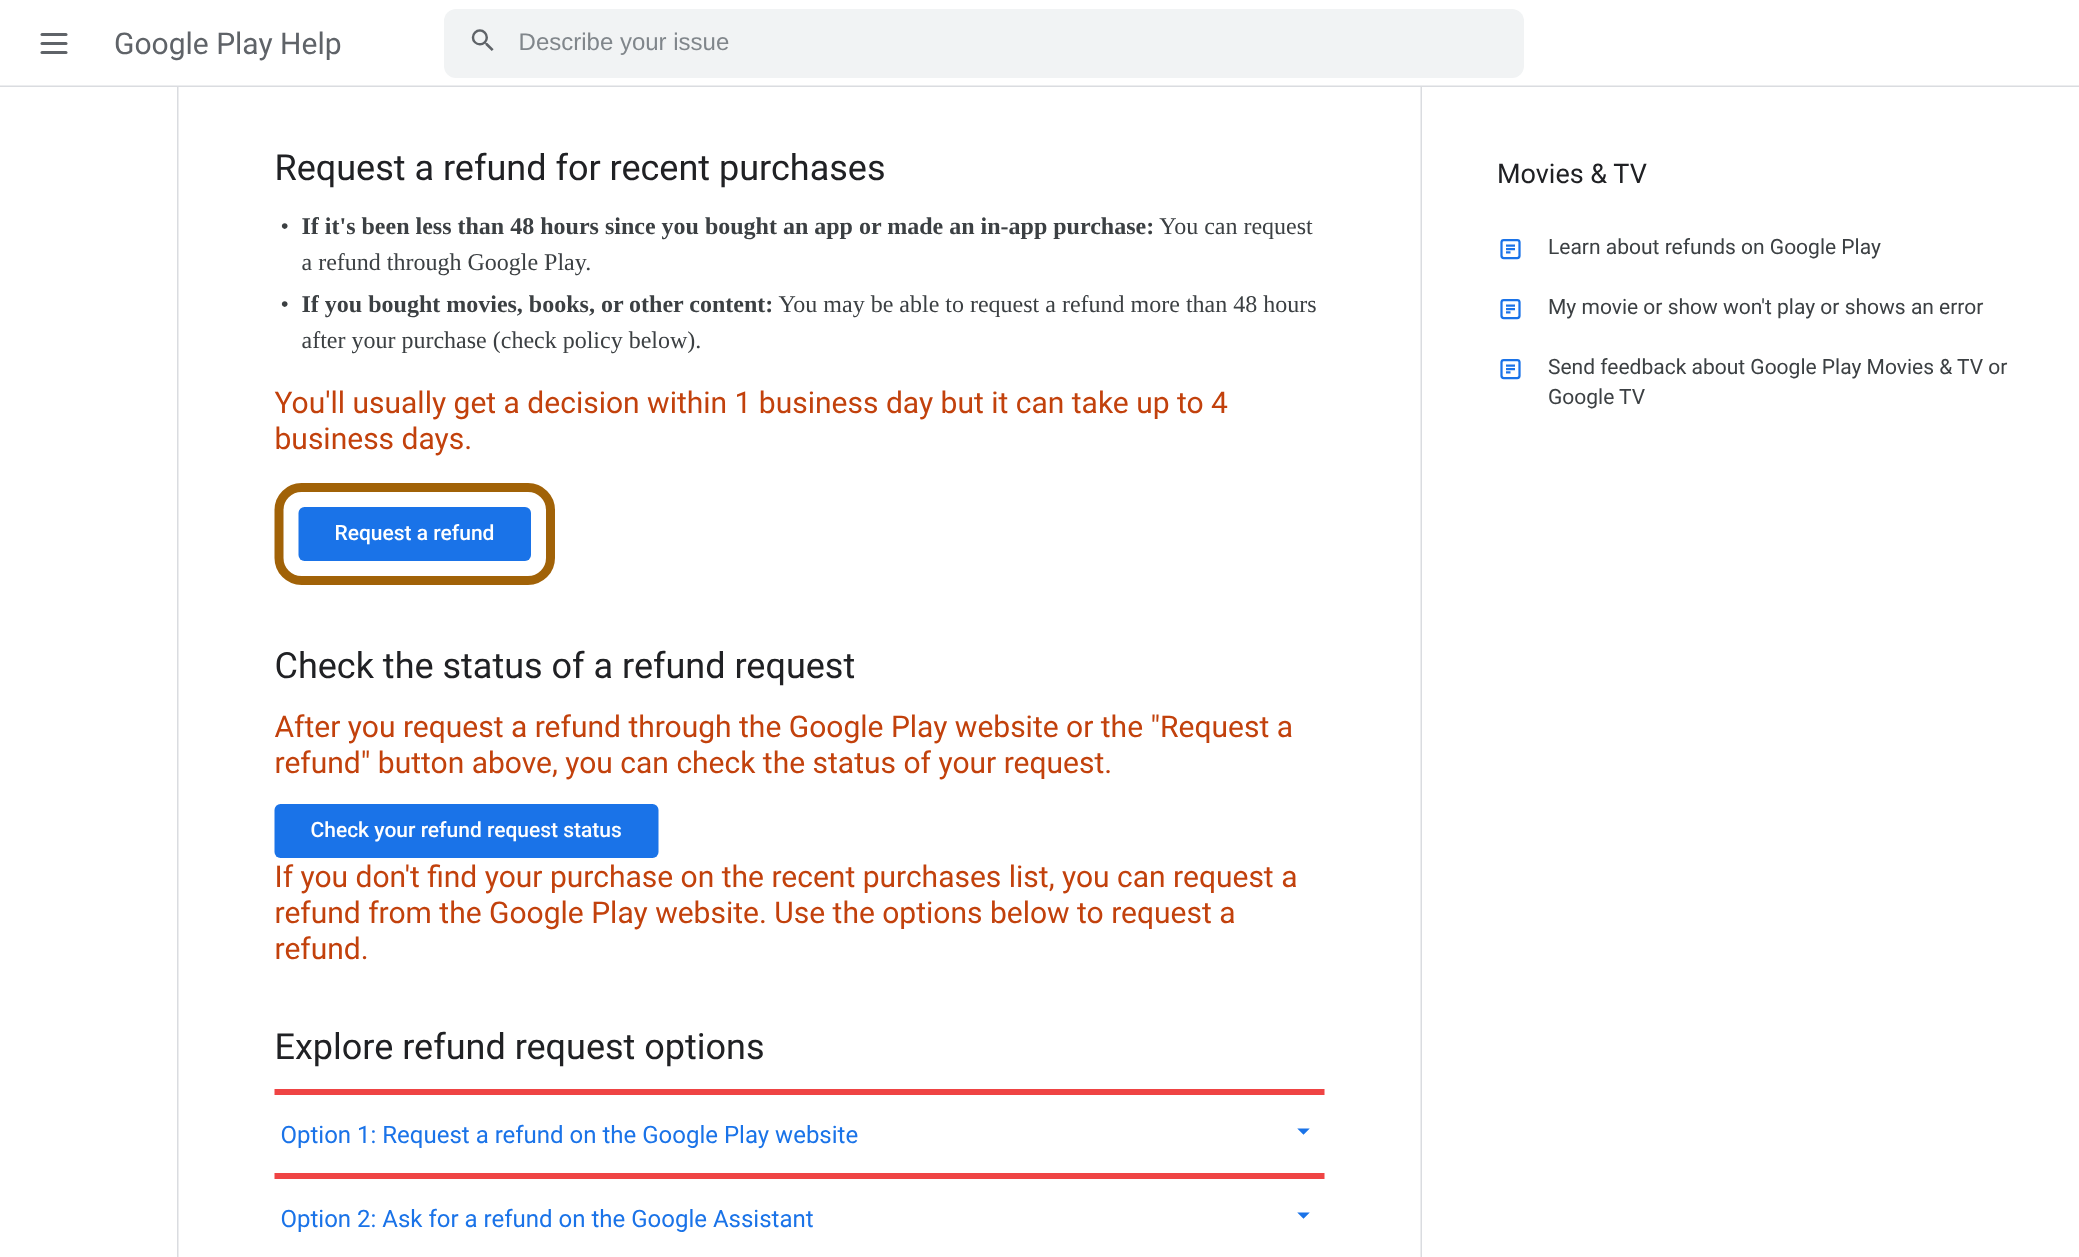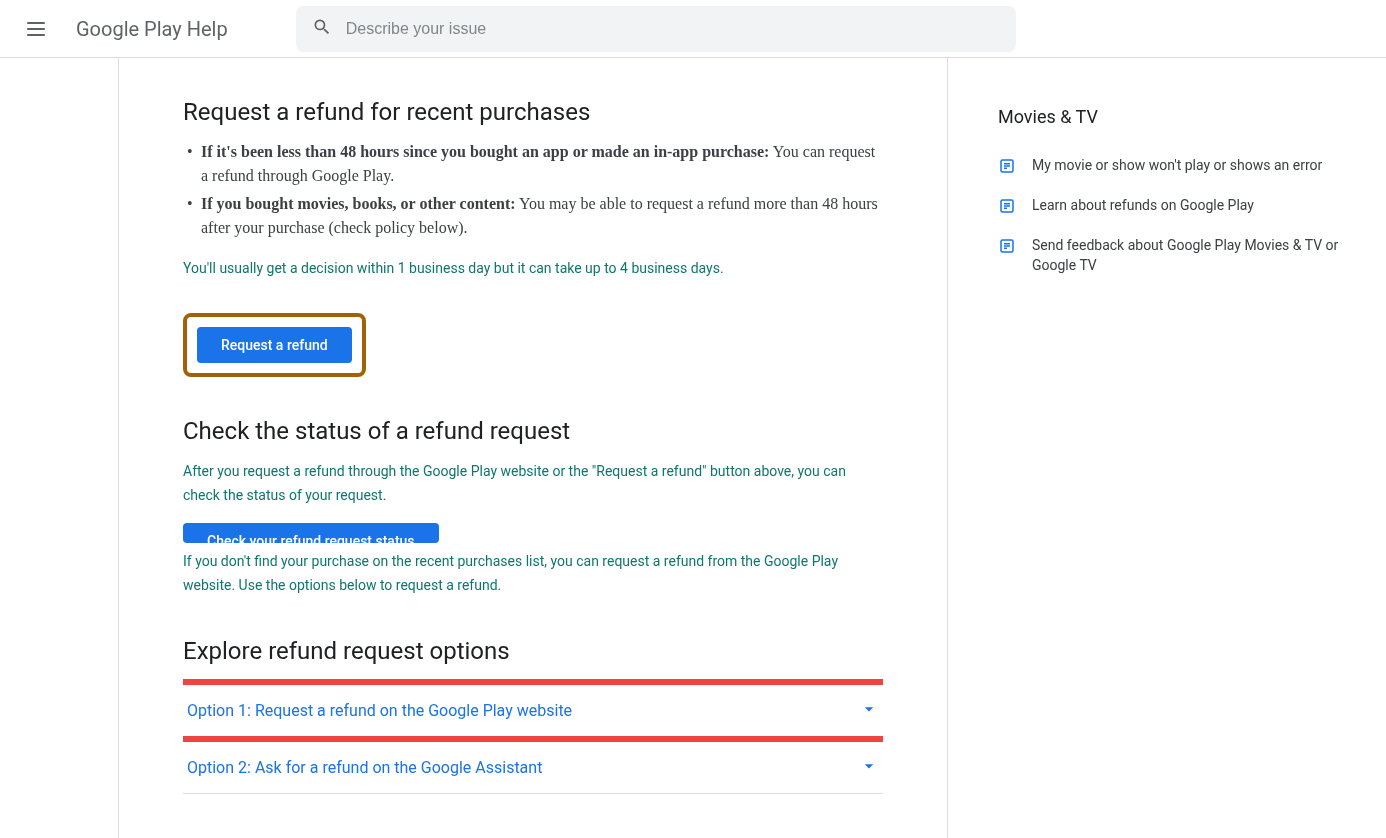--- a/index.html
+++ b/index.html
@@ -105,51 +105,51 @@
 }
 .main-col ul li::before {
   content: "•";
   position: absolute;
   left: 4px;
   top: 0;
   color: #3c4043;
 }
 .main-col ul li .bold { font-weight: 700; }
 .body-text {
-  font-size: 14px;
+  font-size: 20px;
   line-height: 24px;
-  color: #0f766e;
+  color: #c2410c;
   margin-bottom: 16px;
 }
 .btn {
   display: inline-block;
   background: #1a73e8;
   color: #fff;
   font-family: 'Google Sans', Roboto, Arial, sans-serif;
   font-weight: 500;
   font-size: 14px;
   padding: 0 24px;
-  height: 20px;
+  height: 36px;
   line-height: 36px;
   border-radius: 4px;
   border: none;
   cursor: pointer;
 }
 .highlight-wrap {
   display: inline-block;
   padding: 10px;
-  border: 4px solid #a16207;
-  border-radius: 8px;
-  margin-top: 17px;
+  border: 6px solid #a16207;
+  border-radius: 18px;
+  margin-top: 2px;
 }
 .highlight-wrap .btn { height: 36px; }
 
 .accordion { margin-top: 8px; }
 .acc-item {
-  border-top: 6px solid #ef4444;
+  border-top: 4px solid #ef4444;
 }
 .acc-item:last-child { border-bottom: 1px solid #dadce0; }
 .acc-header {
   display: flex;
   align-items: center;
   justify-content: space-between;
   padding: 14px 4px;
   cursor: pointer;
 }
 .acc-title {
@@ -266,32 +266,32 @@
     <ul class="side-list">
       <li>
         <span class="doc-icon">
           <svg viewBox="0 0 24 24" fill="none" stroke="#1a73e8" stroke-width="2">
               <rect x="4" y="4" width="16" height="16" rx="2"></rect>
               <line x1="8" y1="9" x2="16" y2="9"></line>
               <line x1="8" y1="12" x2="16" y2="12"></line>
               <line x1="8" y1="15" x2="12" y2="15"></line>
             </svg>
         </span>
-        <span class="label">My movie or show won't play or shows an error</span>
+        <span class="label">Learn about refunds on Google Play</span>
       </li>
       <li>
         <span class="doc-icon">
           <svg viewBox="0 0 24 24" fill="none" stroke="#1a73e8" stroke-width="2">
               <rect x="4" y="4" width="16" height="16" rx="2"></rect>
               <line x1="8" y1="9" x2="16" y2="9"></line>
               <line x1="8" y1="12" x2="16" y2="12"></line>
               <line x1="8" y1="15" x2="12" y2="15"></line>
             </svg>
         </span>
-        <span class="label">Learn about refunds on Google Play</span>
+        <span class="label">My movie or show won't play or shows an error</span>
       </li>
       <li>
         <span class="doc-icon">
           <svg viewBox="0 0 24 24" fill="none" stroke="#1a73e8" stroke-width="2">
               <rect x="4" y="4" width="16" height="16" rx="2"></rect>
               <line x1="8" y1="9" x2="16" y2="9"></line>
               <line x1="8" y1="12" x2="16" y2="12"></line>
               <line x1="8" y1="15" x2="12" y2="15"></line>
             </svg>
         </span>

